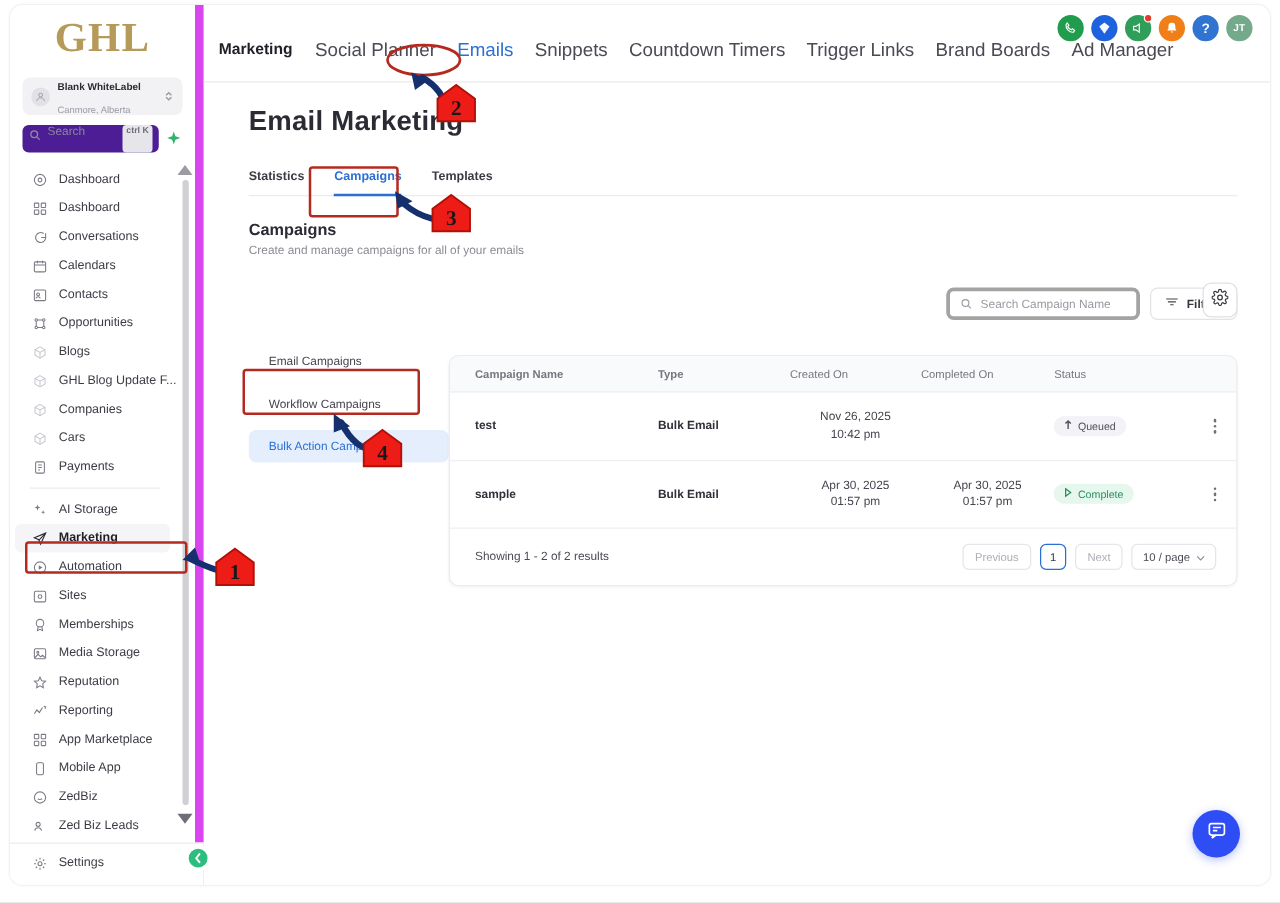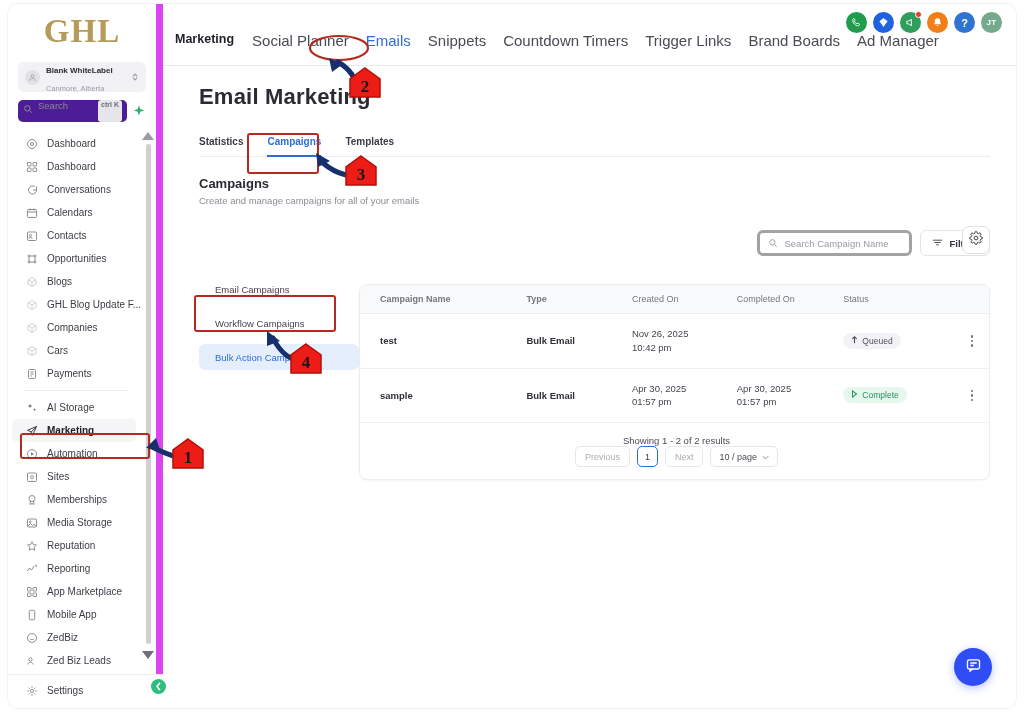--- a/index.html
+++ b/index.html
@@ -220,36 +220,35 @@
     font-size: 9.5px; color: #2f2f39; padding: 13px 0;
     border-bottom: 1px solid #f0f0f3; vertical-align: middle;
   }
   .c-name { width: 185px; padding-left: 20px !important; font-weight: 600; }
   .c-type { width: 120px; font-weight: 600; }
   .c-created { width: 118px; }
   .c-completed { width: 118px; }
   .c-status { width: 120px; }
   .c-act { width: 40px; text-align: center; }
   thead .c-name { padding-left: 20px; }
-  .date2 { color: #44444e; line-height: 1.45; }
+  .date2 { color: #44444e; line-height: 1.45; text-align: center; }
 
   .badge {
     display: inline-flex; align-items: center; gap: 4px;
     font-size: 8.5px; border-radius: 10px; padding: 3px 8px;
   }
   .badge.queued { background: #f2f2f7; color: #50505a; }
   .badge.complete { background: #e6f7ee; color: #2c8f5c; }
 
   .kebab { display:flex; flex-direction:column; gap:2px; align-items:center; }
   .kebab i { width:2.5px; height:2.5px; border-radius:50%; background:#70707a; display:block;}
 
   .tfoot {
     display:flex; align-items:center; justify-content: space-between;
     padding: 12px 16px 12px 20px;
-    flex-direction: column;
   }
   .tfoot .info { font-size: 9.5px; color: #4b4b55; }
   .pager { display:flex; align-items:center; gap: 7px; }
   .pgbtn {
     height: 21px; border: 1px solid #e6e6ea; border-radius: 5px; background:#fff;
     font-size: 9px; color: #aeaeb6; display:flex;align-items:center; padding: 0 9px;
   }
   .pgnum {
     height: 21px; min-width: 21px; border: 1px solid #2b6fd4; border-radius: 5px;
     font-size: 9px; color: #2b3b55; display:flex;align-items:center;justify-content:center;

